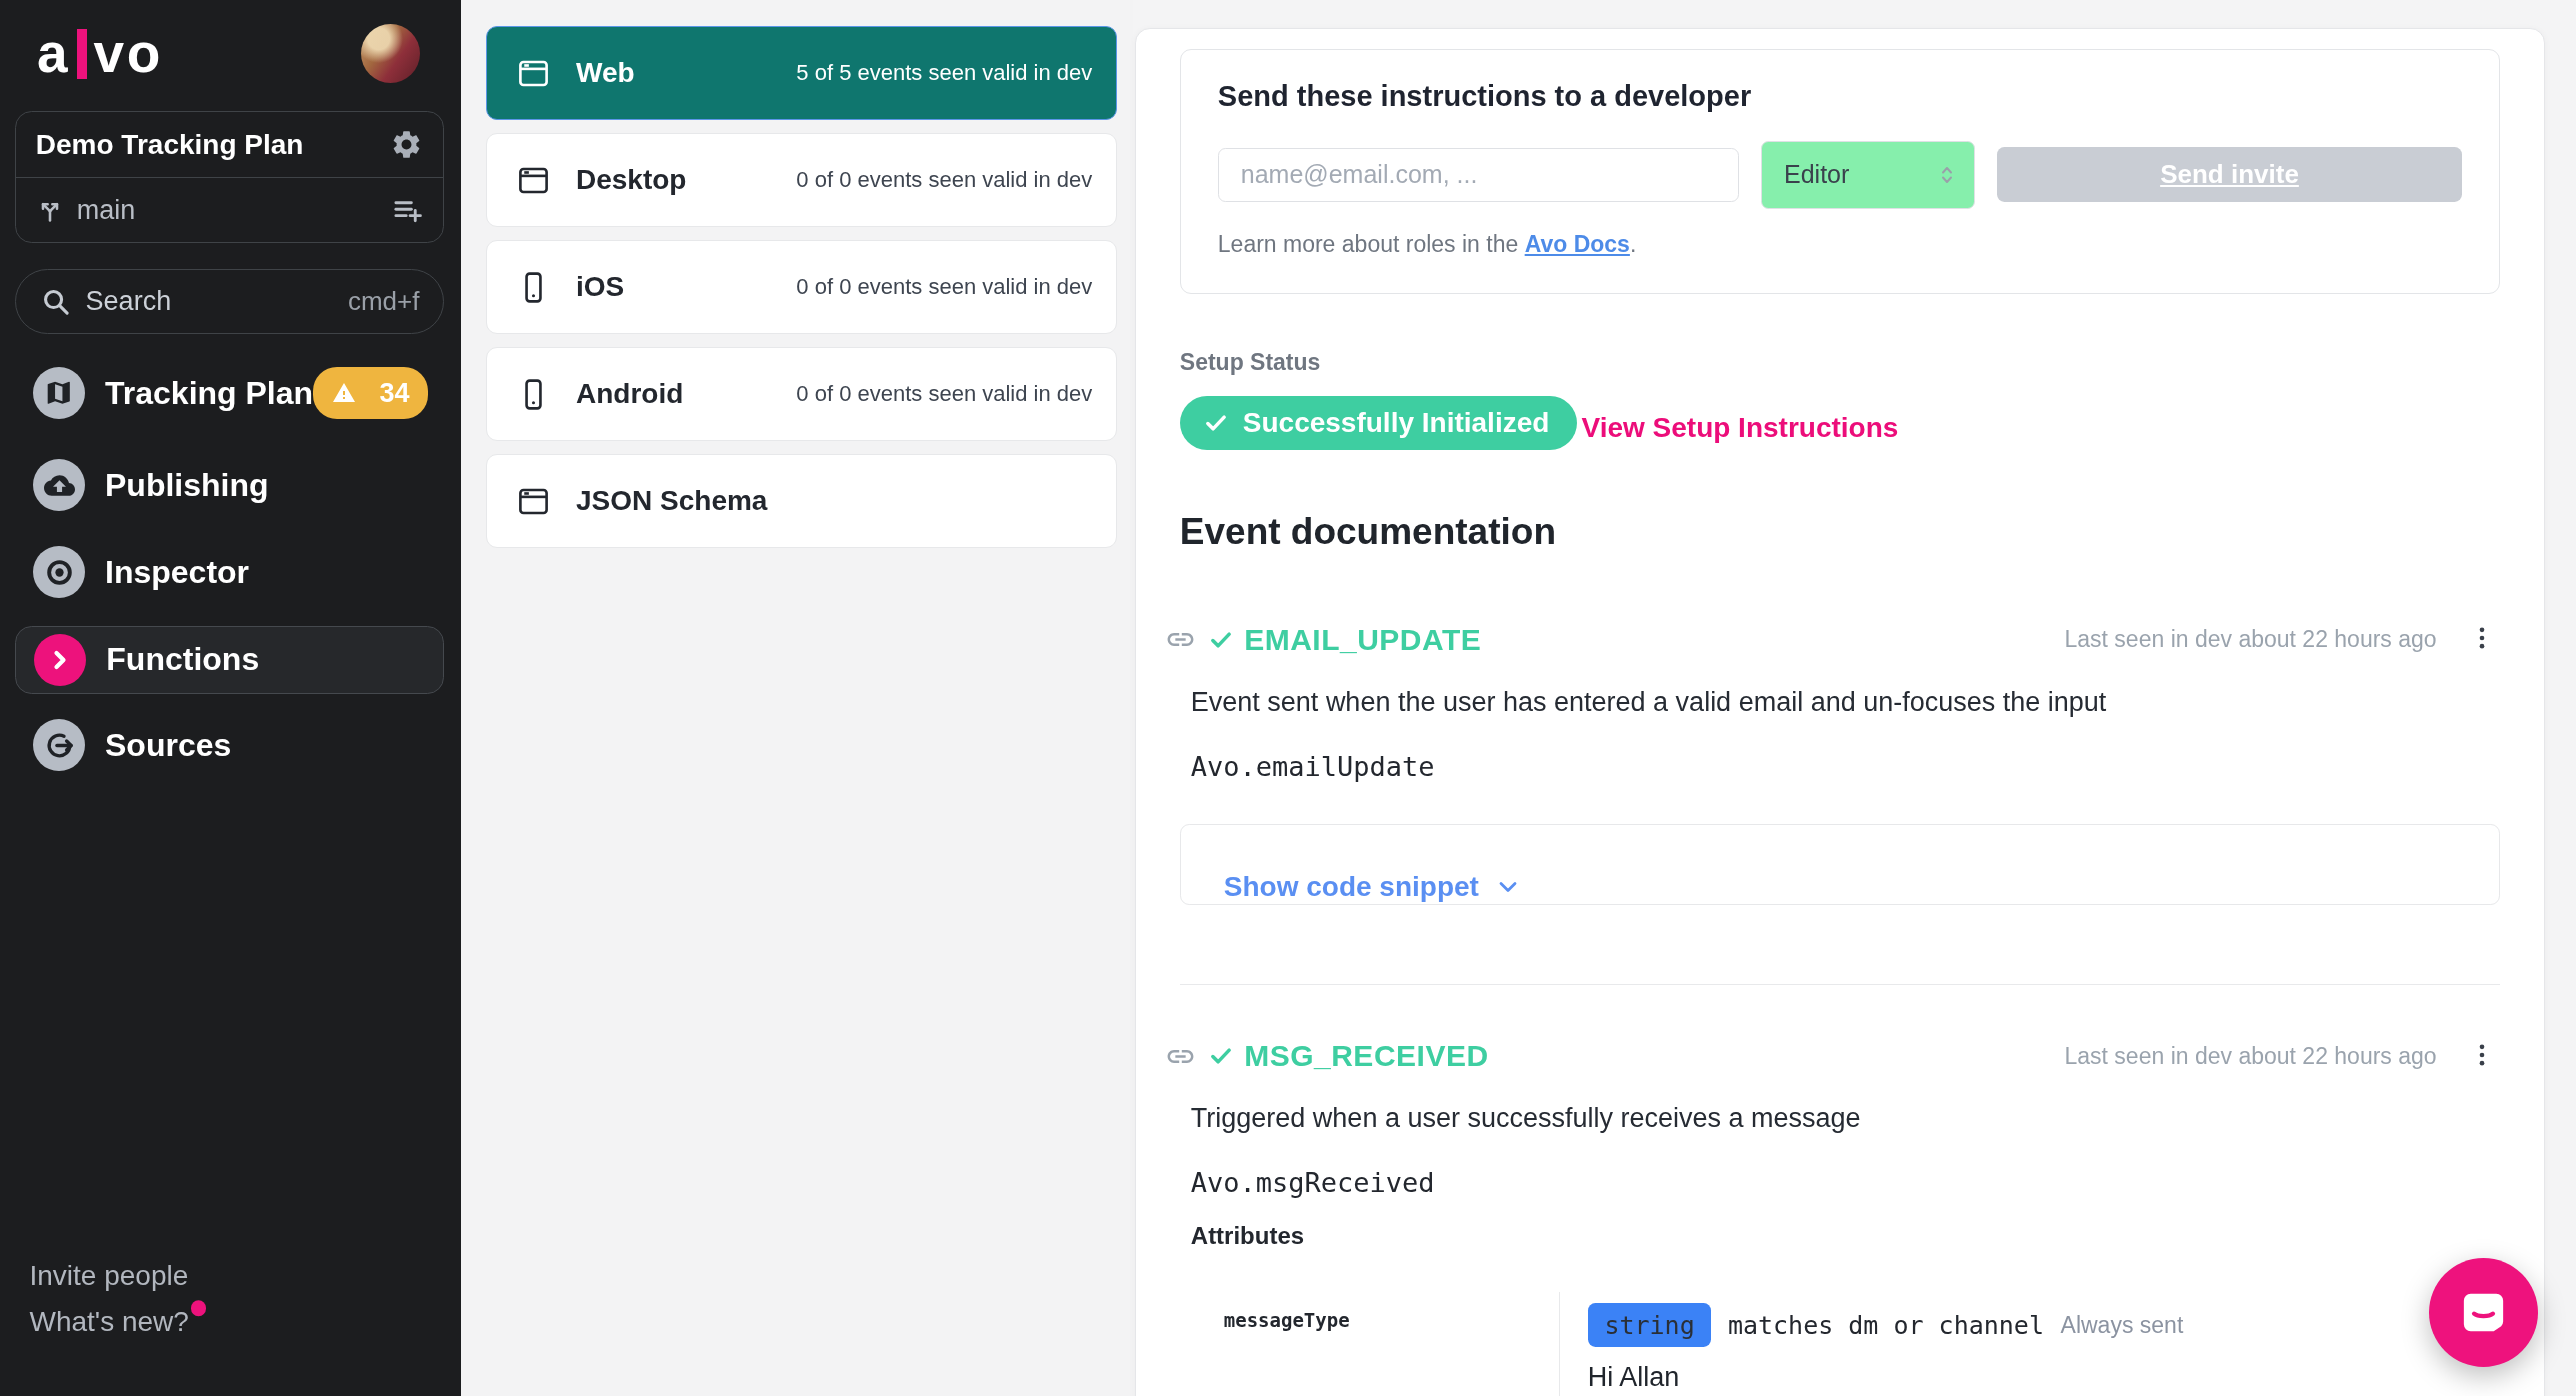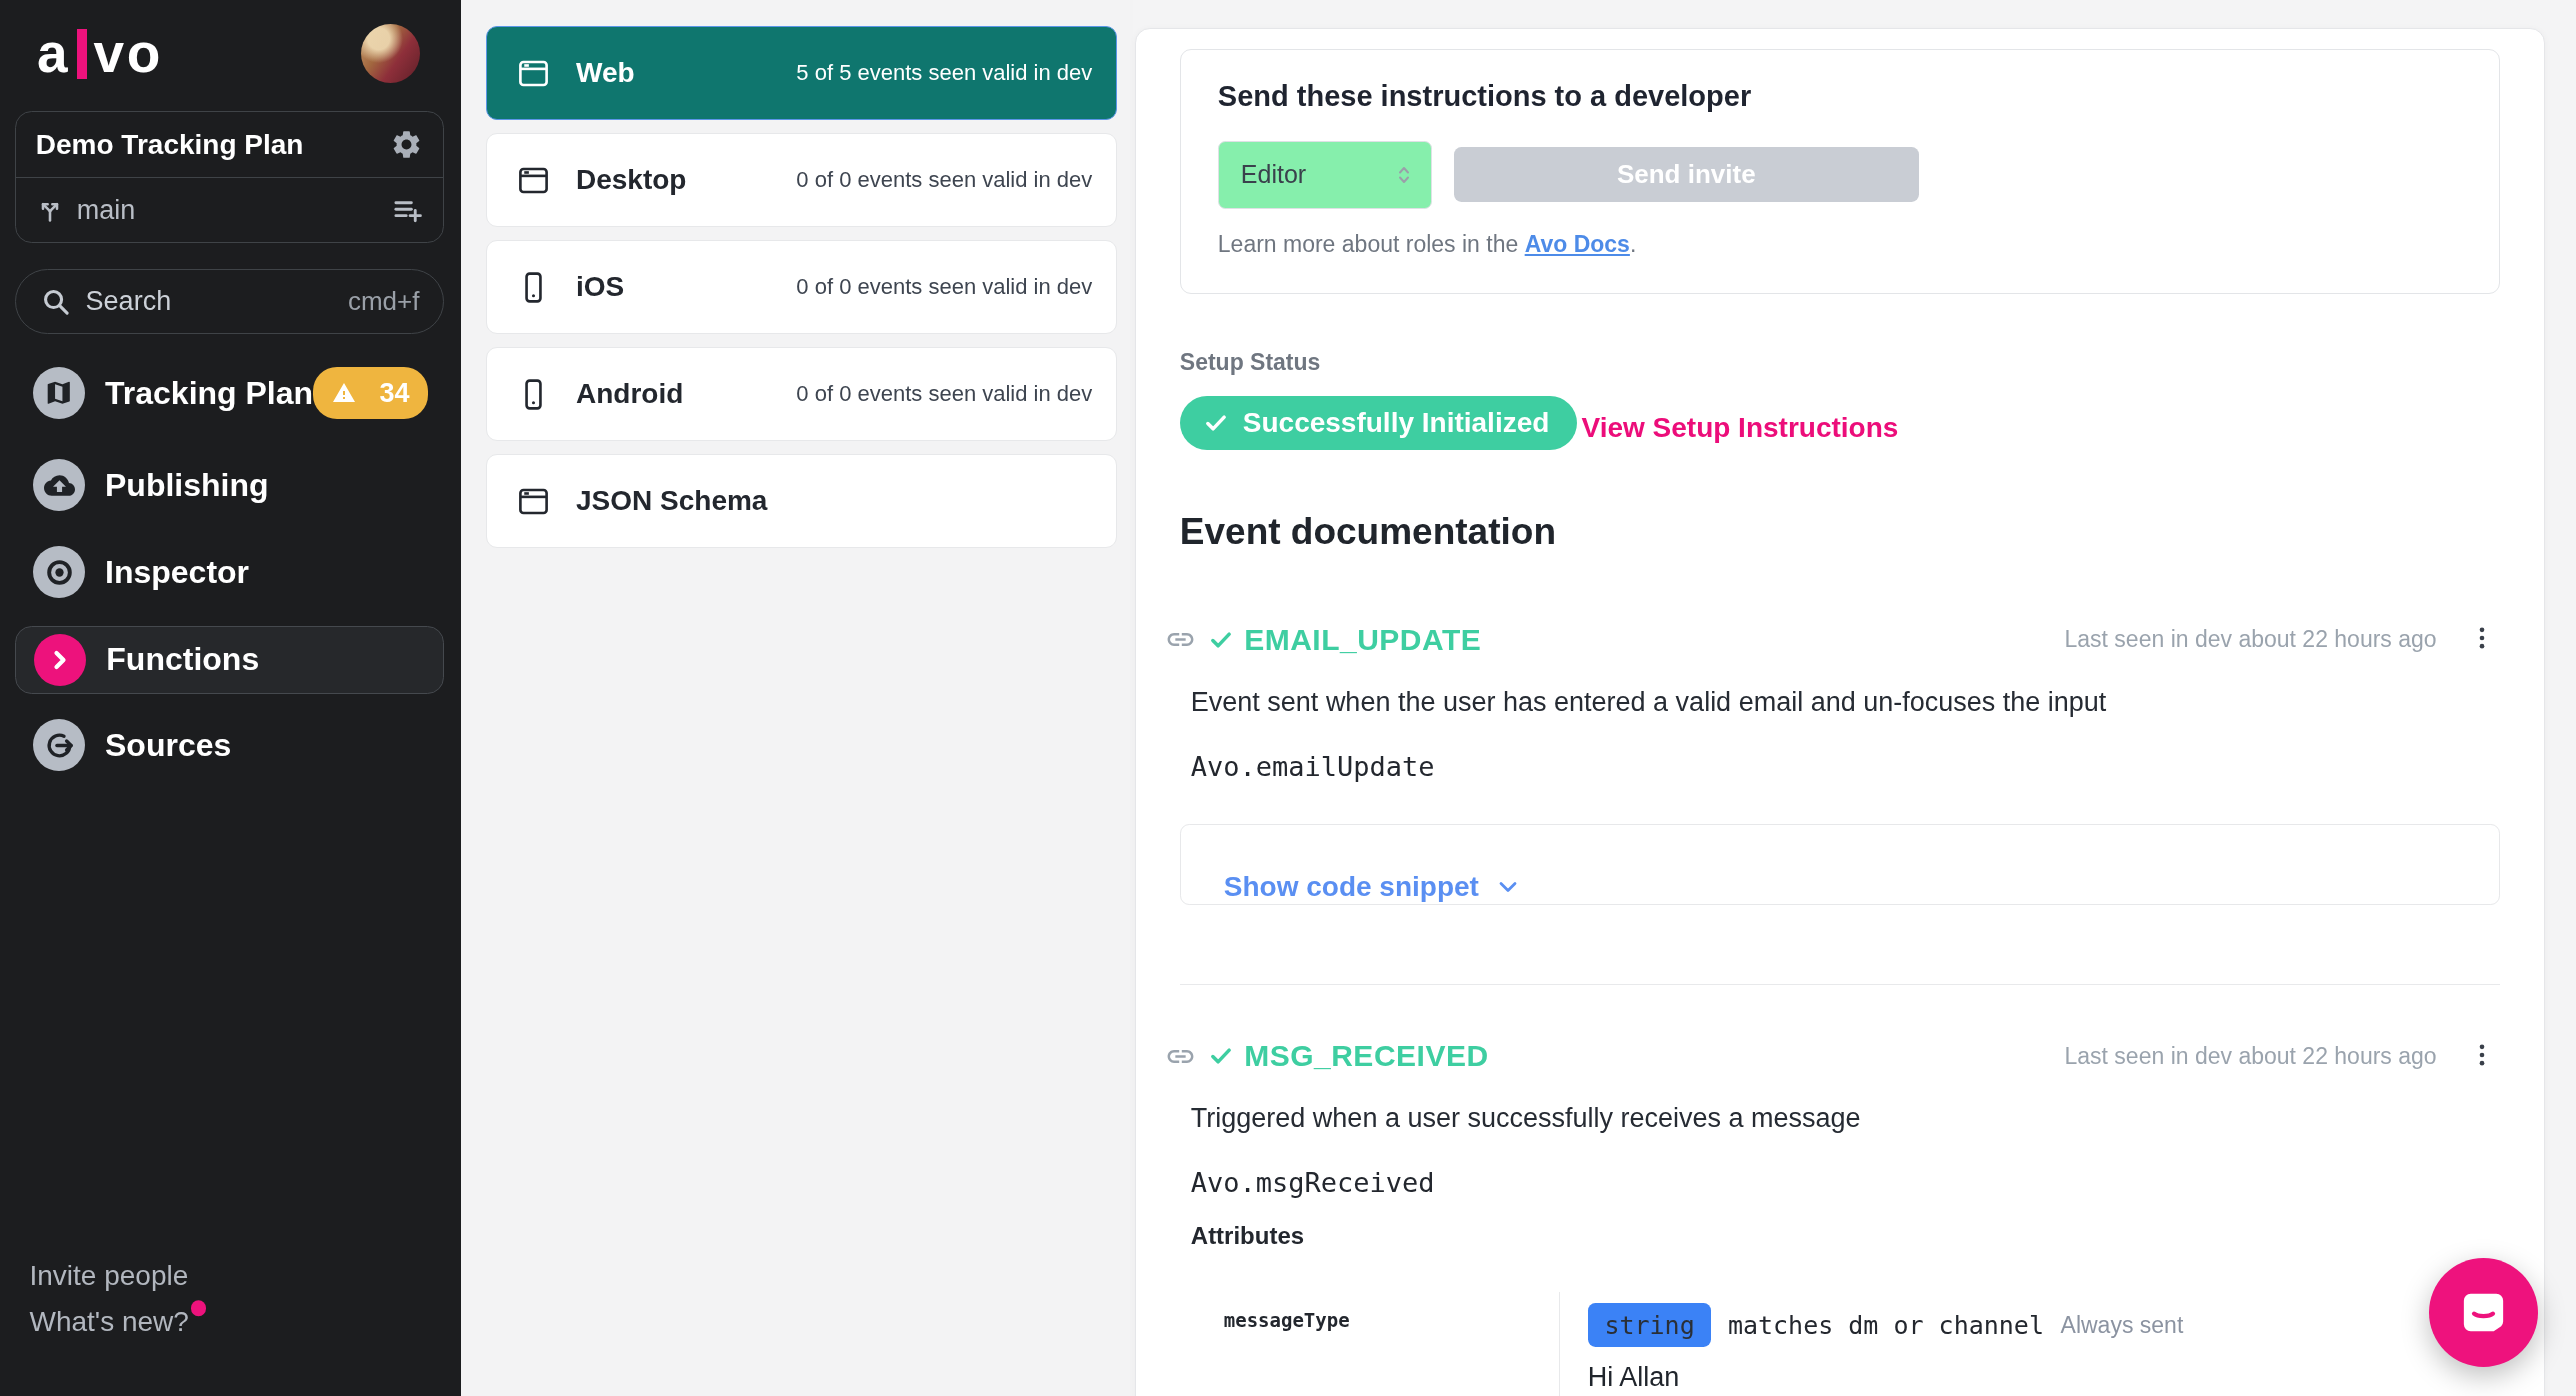--- a/index.html
+++ b/index.html
@@ -75,21 +75,21 @@
   .invite-panel { border:1.8px solid #e3e5e8; border-radius:11px; padding:29.5px 37px 35px; }
   .invite-title { font-size:29px; font-weight:bold; color:#1f2430; }
   .invite-row { display:flex; align-items:center; margin-top:28px; gap:22px; }
   .email-input { flex:1; height:54px; border:1.8px solid #dfe1e5; border-radius:7.4px; font-size:25px;
     padding:0 22px; color:#333; outline:none; font-family:"Liberation Sans","DejaVu Sans",sans-serif; }
   .email-input::placeholder { color:#a3aab4; }
   .role-select { width:214px; min-width:214px; height:68px; border:1.8px solid #dfe1e5; border-radius:7.4px;
     display:flex; align-items:center; justify-content:space-between; padding:0 14.8px 0 22px;
     font-size:25px; color:#3a414c; background:#86efac; }
   .send-btn { width:465px; min-width:465px; height:55px; background:#c9cdd4; color:#fff; font-weight:bold;
-    font-size:26px; border:none; border-radius:7.4px; font-family:inherit; }
+    font-size:26px; border:none; border-radius:7.4px; font-family:inherit;text-decoration:underline; }
   .invite-note { margin-top:22px; font-size:23px; color:#6f7680; }
   .invite-note .note-link { color:#4d8be8; font-weight:bold; text-decoration:underline; cursor:pointer; }
 
   .setup { margin-top:55px; }
   .setup-label { font-size:23px; font-weight:bold; color:#6f7680; }
   .setup-pill { display:inline-flex; align-items:center; gap:13px; margin-top:20px; background:#3ECEA1;
     color:#fff; border-radius:922px; padding:0 28px 0 22px; height:54px; font-size:28px; font-weight:bold; }
   .setup-link { display:inline-block; margin-top:26px; color:#EC0D7A; font-size:28px; font-weight:bold; cursor:pointer; }
 
   .docs-title { margin-top:61px; font-size:37px; font-weight:bold; color:#20252c; }
@@ -291,20 +291,21 @@
       <span class="source-status"></span>
     </div>
   </section>
 
   <section class="main-col">
     <div class="main-card">
 
       <div class="invite-panel">
         <div class="invite-title">Send these instructions to a developer</div>
         <div class="invite-row">
+          <input class="email-input" type="text" placeholder="name@email.com, ..." style="">
           <div class="role-select">
             <span>Editor</span>
             <svg width="24" height="24" viewBox="0 0 24 24" fill="none" stroke="#9aa0a9" stroke-width="2" stroke-linecap="round" stroke-linejoin="round">
                 <path d="M8 9.5l4-4.5 4 4.5"></path>
                 <path d="M8 14.5l4 4.5 4-4.5"></path>
               </svg>
           </div>
           <button class="send-btn">Send invite</button>
         </div>
         <div class="invite-note"><span>Learn more about roles in the </span><span class="note-link">Avo Docs</span><span>.</span></div>

